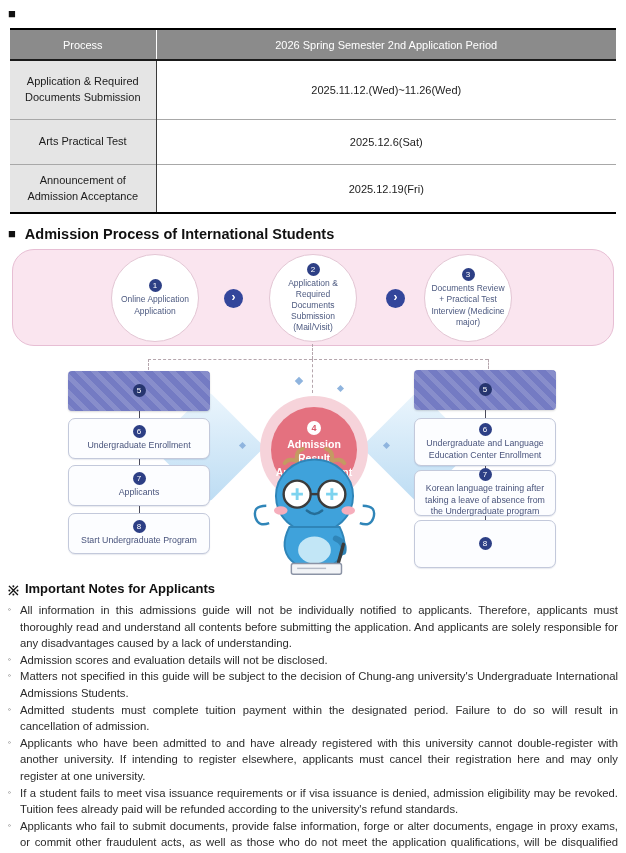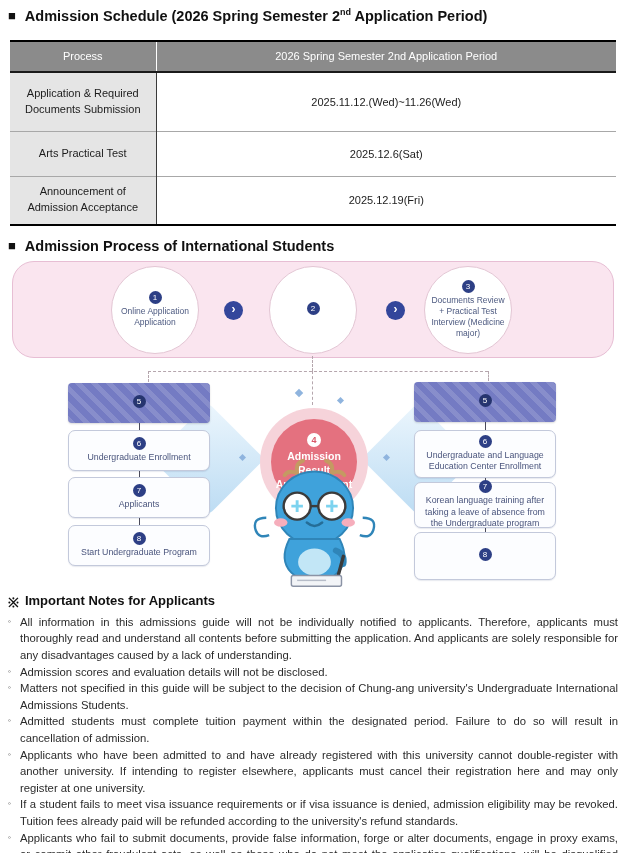--- a/index.html
+++ b/index.html
@@ -4,21 +4,21 @@
 <style>
   html,body{margin:0;padding:0;background:#fff;}
   body{width:626px;font-family:"Liberation Sans",sans-serif;color:#222;-webkit-font-smoothing:antialiased;}
 
   
   .sec-head{display:flex;align-items:baseline;gap:9px;margin:7px 0 0 8px;font-size:14.5px;font-weight:bold;color:#111;}
   .sec-head .sq{font-size:13px;position:relative;top:-1px;}
   .sec-head sup{font-size:9px;}
 
   
-  .sched-wrap{margin:16px 10px 0 10px;}
+  .sched-wrap{margin:6px 10px 0 10px;}
   table.sched{width:606px;border-collapse:collapse;table-layout:fixed;border-top:2px solid #000;border-bottom:2px solid #000;font-size:11px;}
   table.sched col.c1{width:146px;}
   table.sched th{background:#8b8b8b;color:#fff;font-weight:normal;height:27px;border-bottom:2px solid #1a1a1a;}
   table.sched th.p{border-right:1px solid #fff;}
   table.sched td{text-align:center;border-top:1px solid #a8a8a8;color:#1c1c1c;padding:6px 8px;}
   table.sched td.p{background:#e5e5e5;border-right:1px solid #3a3a3a;line-height:1.45;}
   tr.r1 td{height:46px;} tr.r2 td{height:32px;} tr.r3 td{height:35px;}
 
   
   .diagram{position:relative;height:328px;margin-top:5px;}
@@ -53,21 +53,20 @@
   .notes-head{display:flex;gap:6px;font-size:13px;font-weight:bold;color:#111;margin-bottom:3px;}
   .note{display:flex;font-size:11.3px;line-height:16.6px;color:#2b2b2b;}
   .note-marker{flex:0 0 12px;font-size:8px;line-height:16.6px;text-align:left;color:#2b2b2b;}
   .note-text{flex:1;text-align:justify;}
 </style>
 </head>
 <body>
 
 <div class="sec-head">
   <span class="sq">■</span>
-  <span><span>Admission Schedule (2026 Spring Semester 2</span><sup>nd</sup><span> Application Period)</span></span>
 </div>
 
 <div class="sched-wrap">
   <table class="sched">
     <colgroup>
         <col class="c1">
         <col>
       </colgroup>
     <tbody>
         <tr>
@@ -98,20 +97,21 @@
 <div class="diagram">
   <div class="pink-panel"></div>
 
   <div class="flow-circle fc1">
     <span class="num-badge">1</span>
     <span>Online Application Application</span>
   </div>
   <div class="arrow-dot ad1">›</div>
   <div class="flow-circle fc2">
     <span class="num-badge">2</span>
+    <span>Application &amp; Required Documents Submission (Mail/Visit)</span>
   </div>
   <div class="arrow-dot ad2">›</div>
   <div class="flow-circle fc3">
     <span class="num-badge">3</span>
     <span>Documents Review + Practical Test Interview (Medicine major)</span>
   </div>
 
   <div class="dash-v" style="left:312px;top:97px;height:15px;"></div>
   <div class="dash-h" style="left:148px;top:112px;width:340px;"></div>
   <div class="dash-v" style="left:148px;top:112px;height:11px;"></div>

